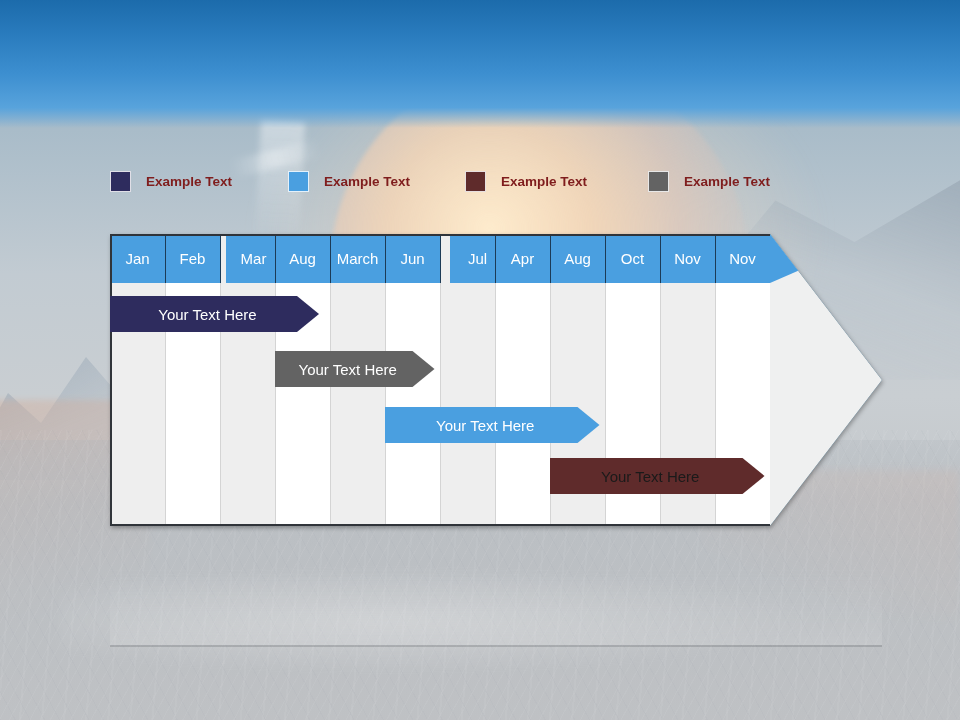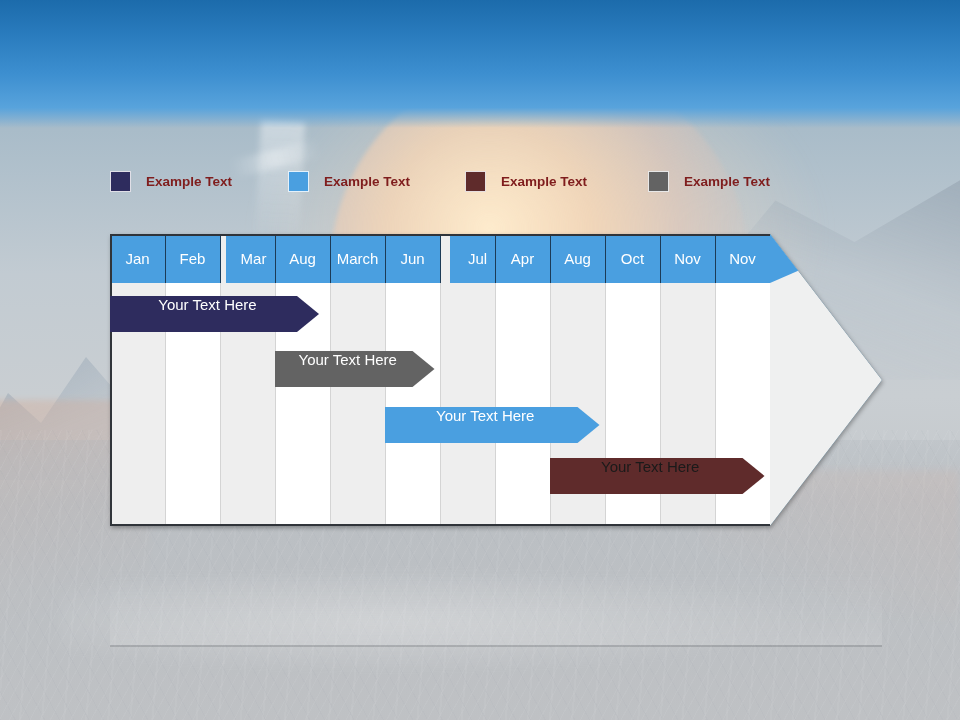--- a/index.html
+++ b/index.html
@@ -75,21 +75,21 @@
   .gridcol.alt{background:#eeeeee;}
   .gridcol.plain{background:#ffffff;}
   .colsep{position:absolute;top:49px;width:1px;height:243px;background:#d4d4d4;}
 
   .monthcell{position:absolute;top:0;width:55px;height:49px;background:#4a9fe0;
     display:flex;align-items:center;justify-content:center;
     color:#ffffff;font-size:15px;box-sizing:border-box;}
   .monthsep{position:absolute;top:0;width:1px;height:49px;background:#1c3b57;}
 
   
-  .bar{position:absolute;height:36px;display:flex;justify-content:center;
+  .bar{position:absolute;height:36px;display:flex;align-items:center;justify-content:center;
     box-sizing:border-box;font-size:15px;white-space:nowrap;
     filter:drop-shadow(1px 1px 1.5px rgba(0,0,0,.35));}
   .bar-inner{position:relative;z-index:2;padding-right:14px;}
 
   
   .reflection{position:absolute;left:110px;top:527px;width:772px;height:120px;opacity:.30;
     transform:scaleY(-1);pointer-events:none;
     -webkit-mask-image:linear-gradient(180deg, rgba(0,0,0,.75) 0%, rgba(0,0,0,0) 72%);
     mask-image:linear-gradient(180deg, rgba(0,0,0,.75) 0%, rgba(0,0,0,0) 72%);}
   .refl-shape{position:absolute;left:0;bottom:0;width:772px;height:120px;

